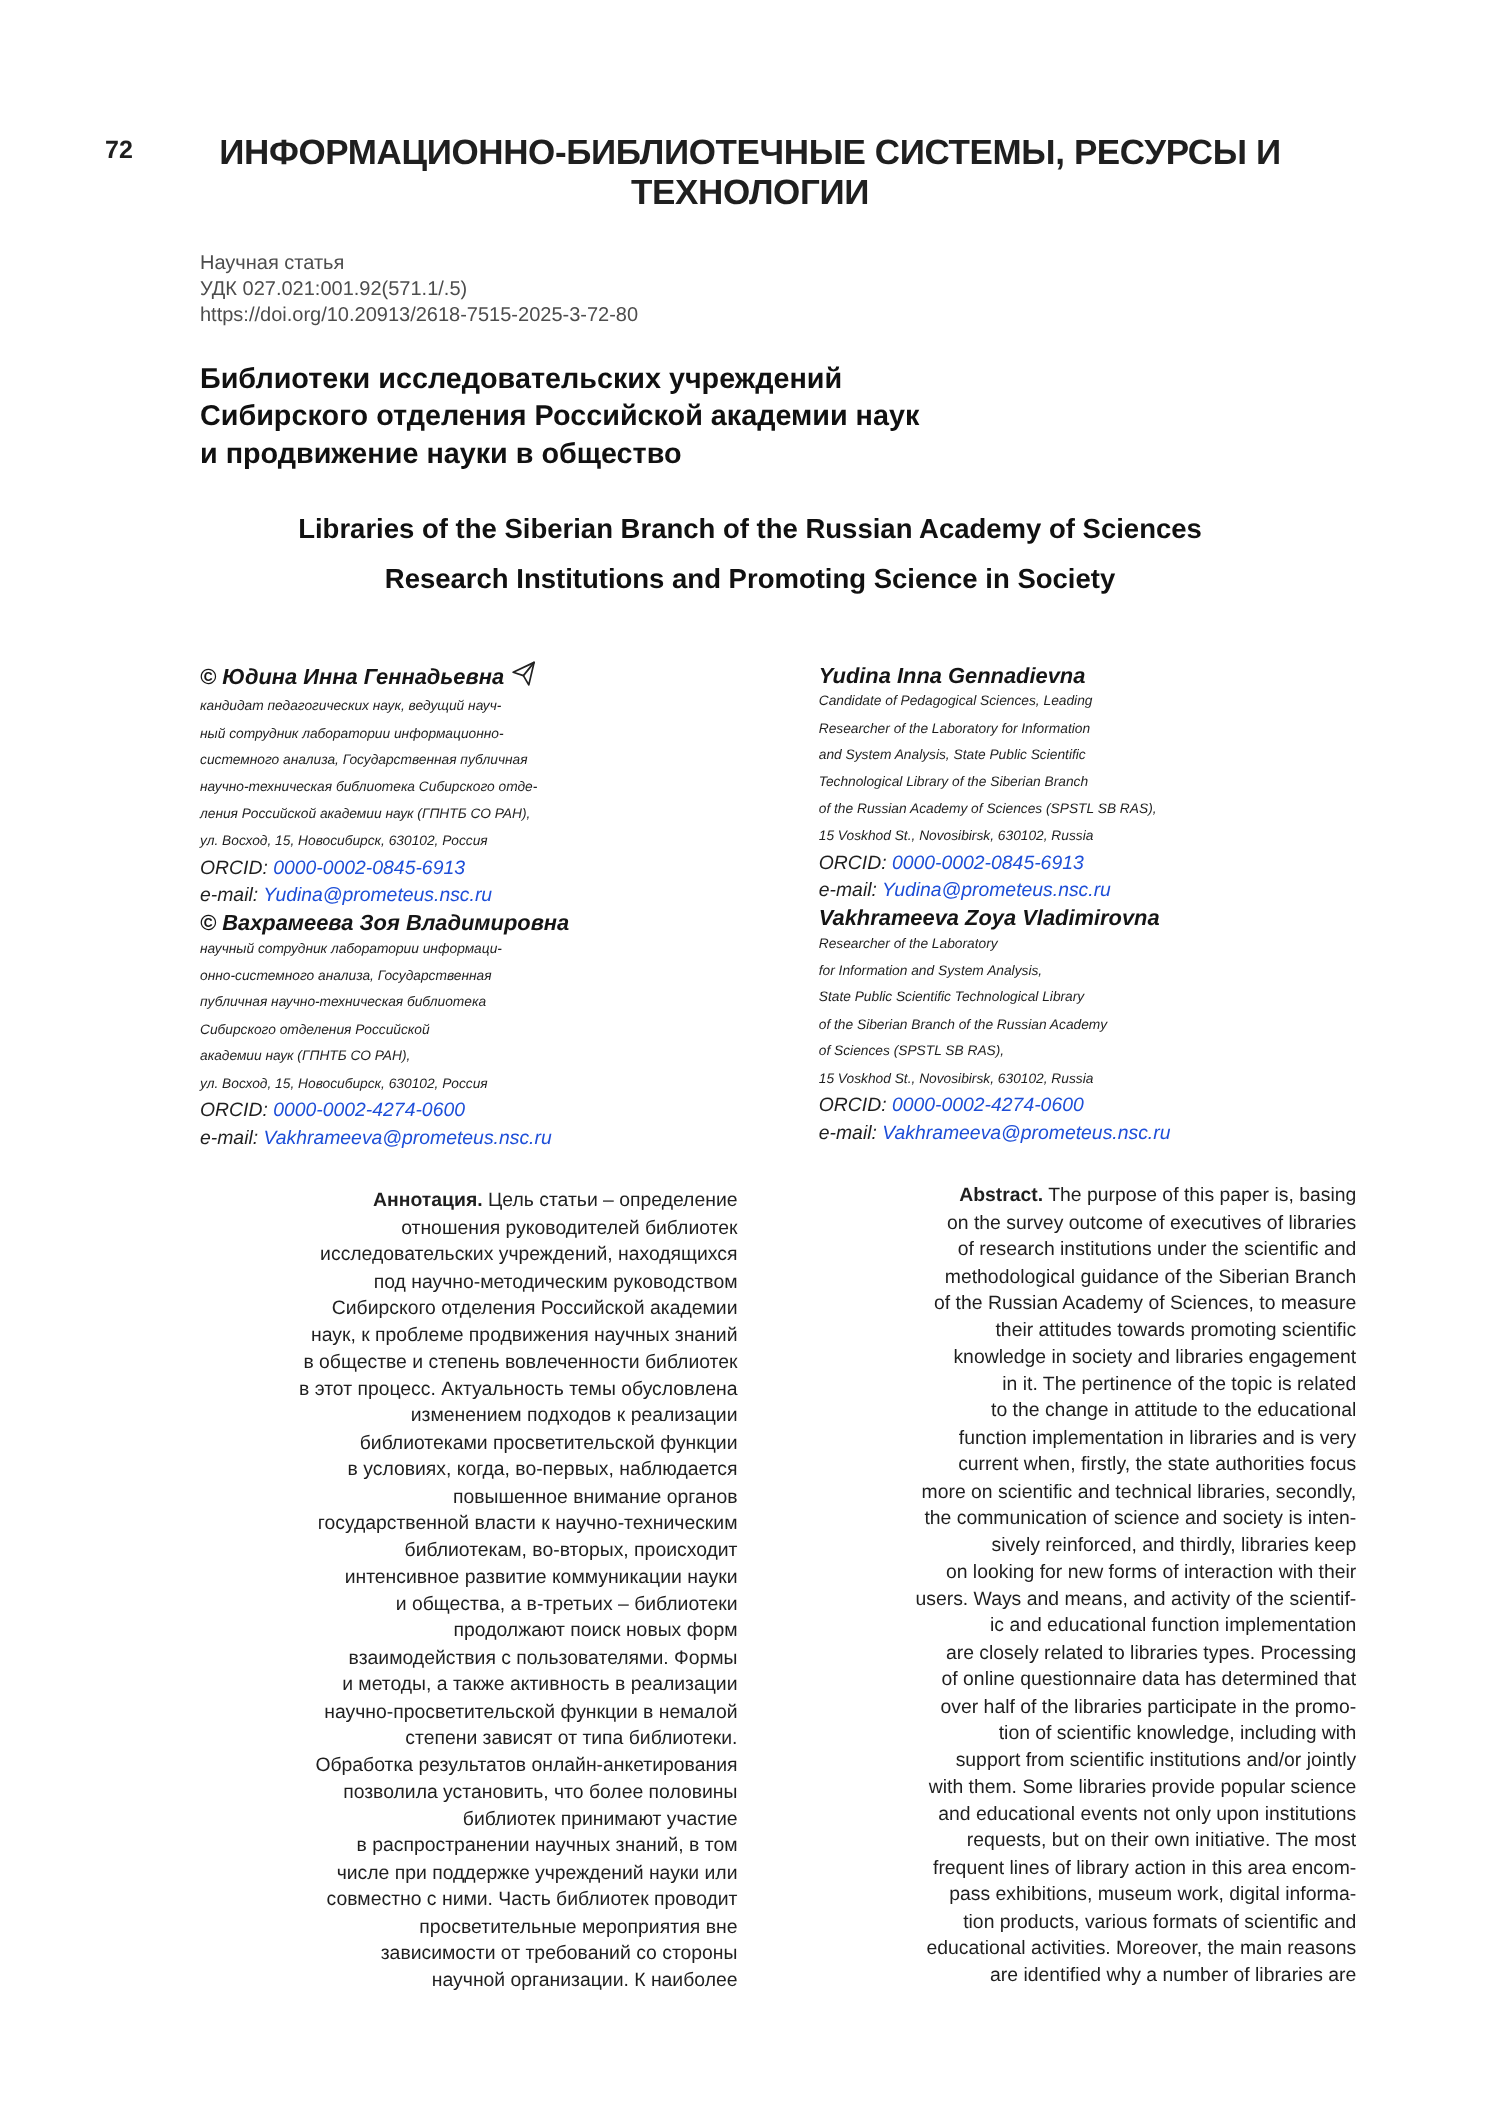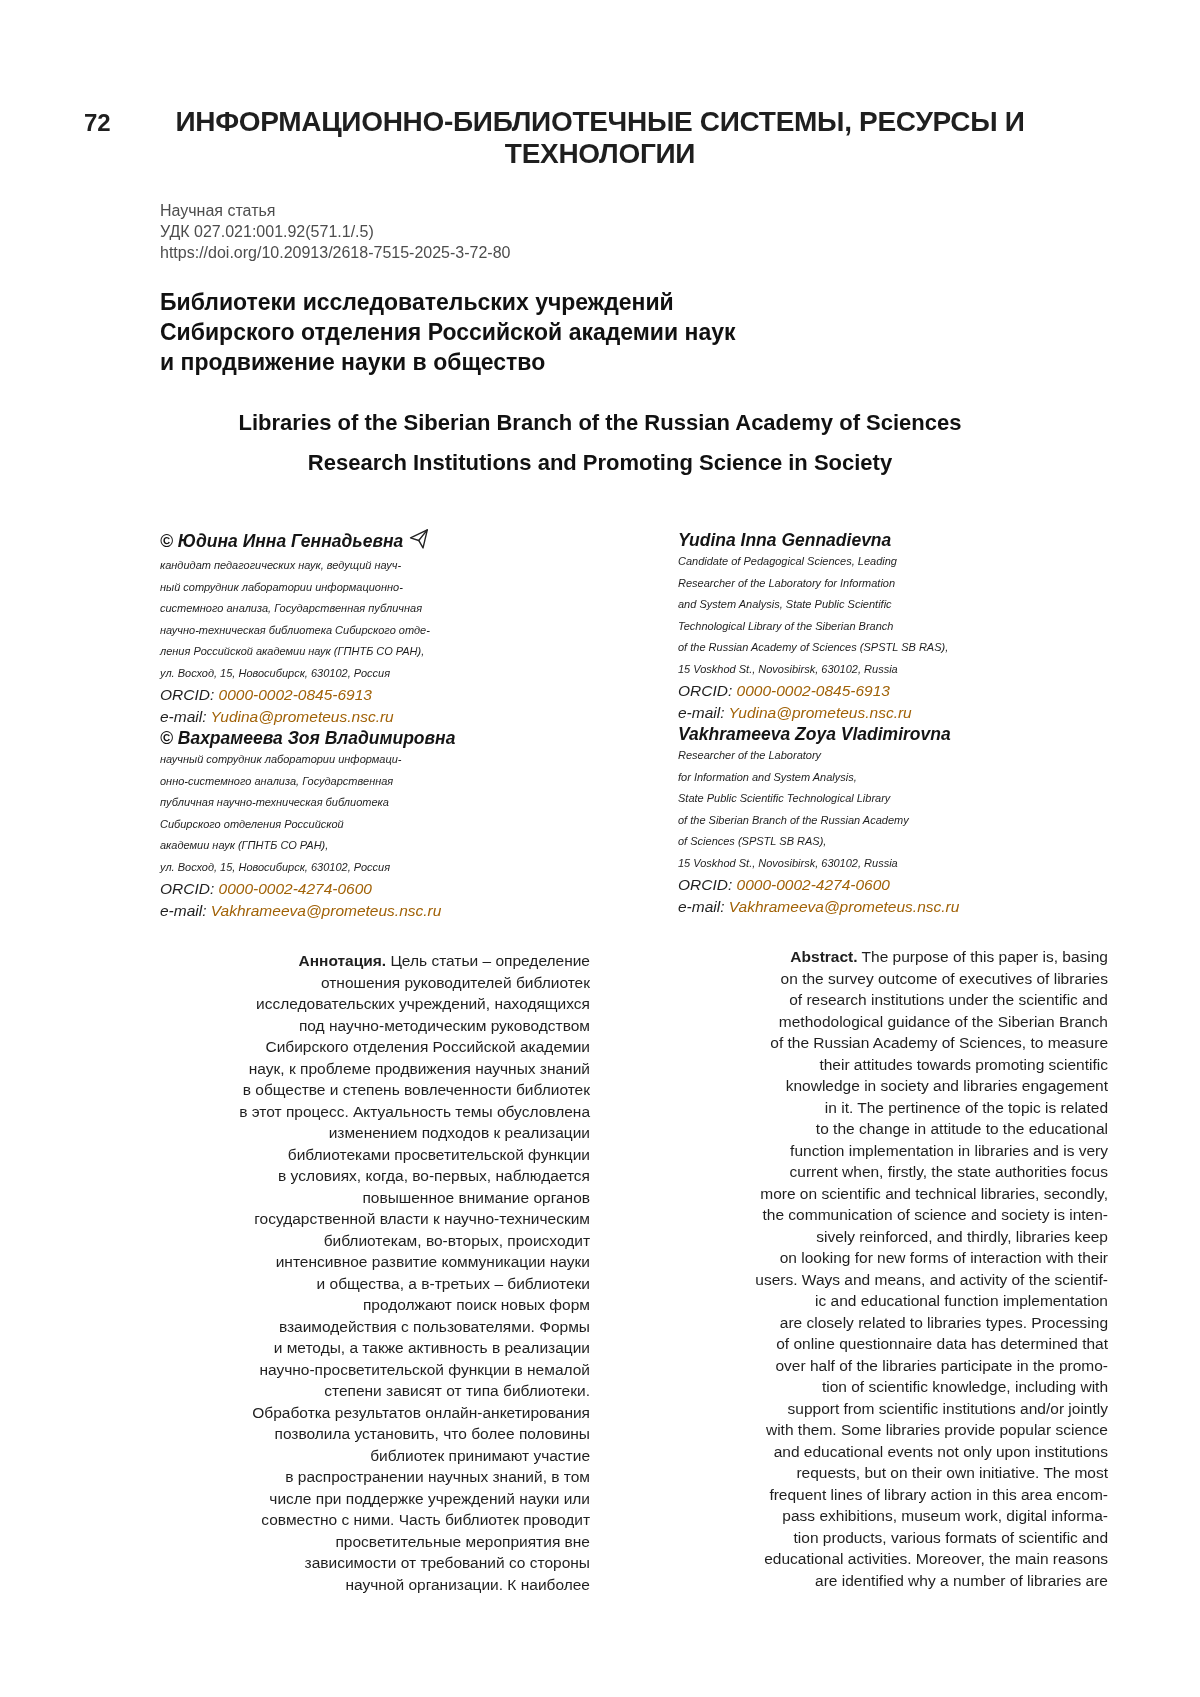--- a/index.html
+++ b/index.html
@@ -3,31 +3,31 @@
 <meta charset="utf-8">
 <style>
   html,body { margin:0; padding:0; }
   body {
     width:1200px; height:1697px; background:#ffffff;
     font-family:"Liberation Sans", sans-serif; color:#1f1f1f;
     overflow:hidden;
   }
   .content { padding:106px 130px 0 160px; position:relative; width:880px; }
   .header { position:relative; margin:0 0 30px 0; }
-  .page-num { position:absolute; left:-76px; top:3px; font-size:24px; font-weight:bold; }
+  .page-num { position:absolute; left:-76px; top:3px; font-size:20px; font-weight:bold; }
   .running-title { text-align:center; font-size:28px; font-weight:bold; letter-spacing:-0.3px; margin:0; }
   .meta { font-size:16px; line-height:21px; color:#4d4d4d; margin:18px 0 24px 0; white-space:pre-line; }
   .title-ru { font-size:23px; line-height:30px; font-weight:bold; margin:0 0 26px 0; white-space:pre-line; color:#111; }
   .title-en { font-size:22px; line-height:40px; font-weight:bold; text-align:center; margin:0 0 46px 0; white-space:pre-line; color:#111; }
-  .cols { display:grid; grid-template-columns:430px 430px; column-gap:88px; }
+  .cols { display:grid; grid-template-columns:430px 430px; column-gap:65px; }
   .author-name { font-size:17.5px; font-weight:bold; font-style:italic; line-height:22px; margin:0; color:#151515; }
   .aff { font-style:italic; font-size:11px; line-height:21.5px; margin:0; }
   .cred { font-style:italic; font-size:15.5px; line-height:21.5px; margin:0; }
   .pre { white-space:pre-line; }
-  .link { color:#a16207; text-decoration:none; cursor:pointer;text-align:center; }
+  .link { color:#1d4ed8; text-decoration:none; cursor:pointer;text-align:center; }
   .abstract { margin:29px 0 0 0; font-size:15.5px; line-height:21.5px; font-style:normal;text-align:right; }
   .abstract b { font-weight:bold; }
   .plane-icon { display:inline-block; vertical-align:-3px; margin-left:6px; }
 </style>
 </head>
 <body>
 
 <div class="content">
 
   <div class="header">

